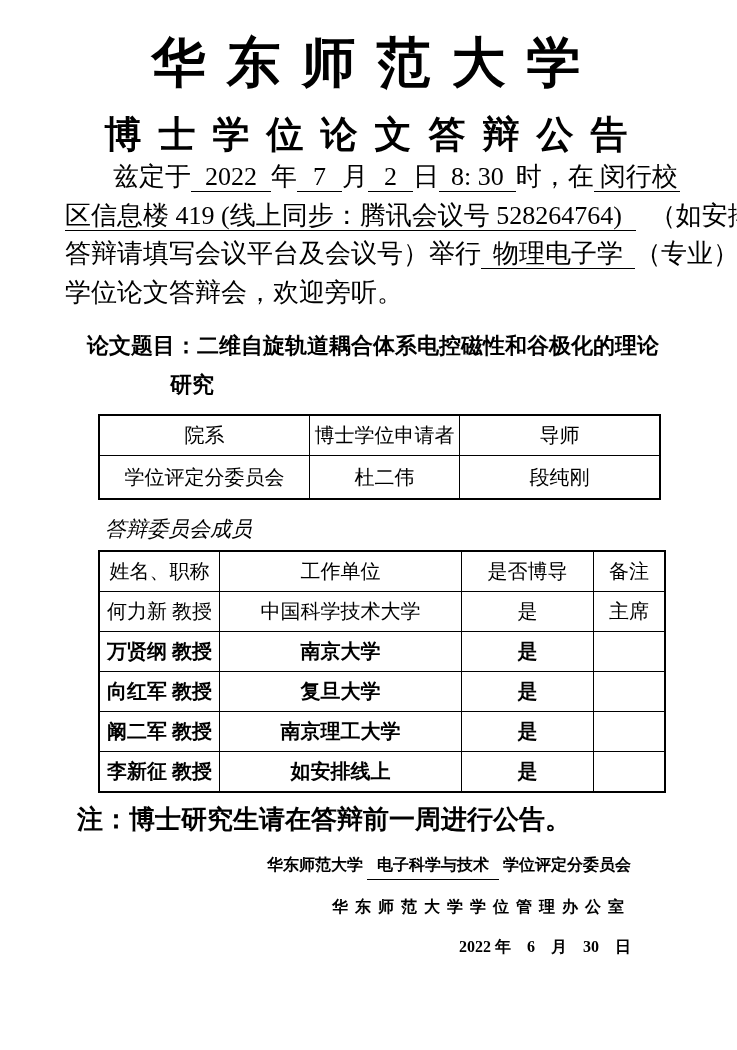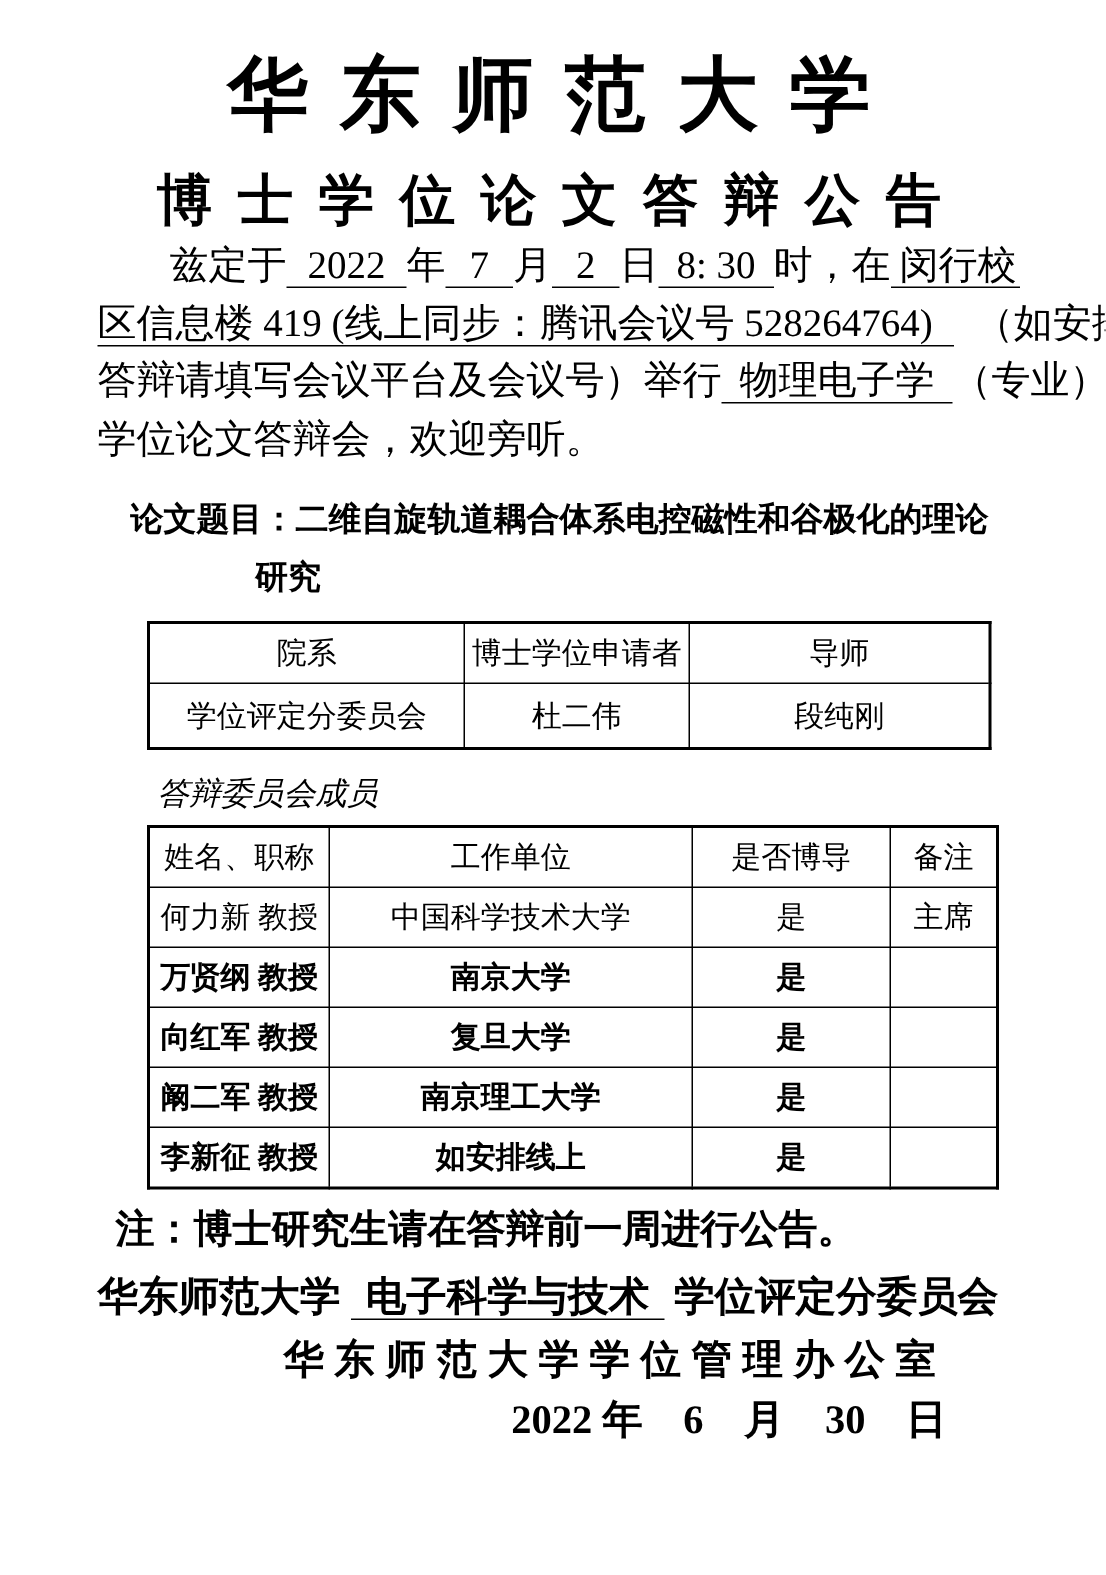--- a/index.html
+++ b/index.html
@@ -118,21 +118,21 @@
     margin: 13px 0 0 12px;
     font-size: 26px;
     font-weight: bold;
     line-height: 27px;
   }
   .footer {
     margin-top: 18px;
     padding-right: 36px;
     text-align: right;
     font-weight: bold;
-    font-size: 27px;
+    font-size: 16px;
   }
   .footer .f-line {
     line-height: 27px;
     margin-bottom: 13px;
     white-space: nowrap;
   }
   .f-division {
     border-bottom: 1px solid #000;
     padding: 0 10px 1px 10px;
     display: inline-block;

